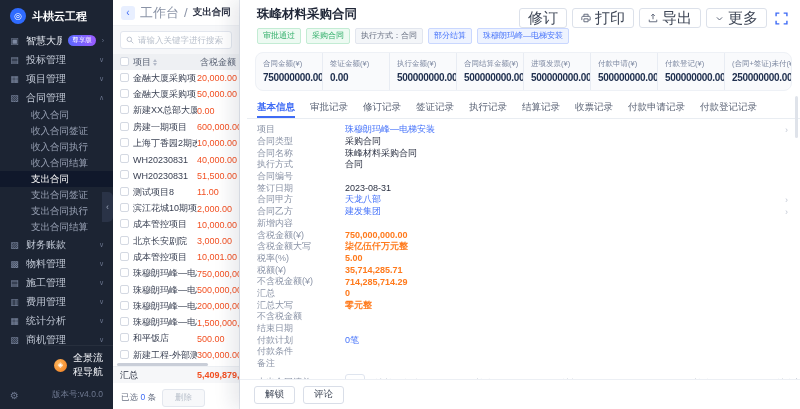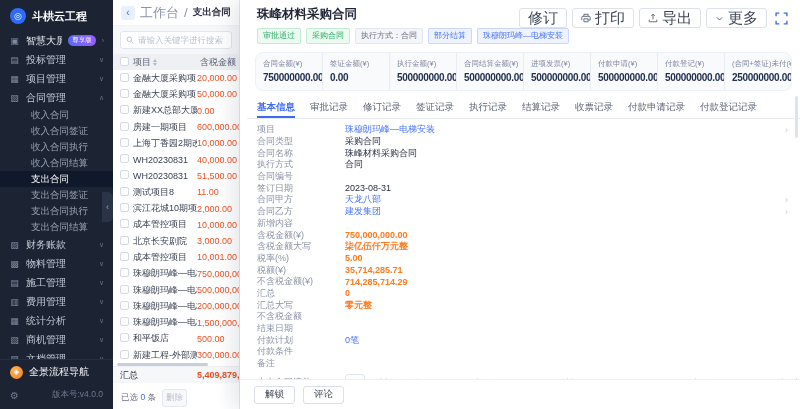--- a/index.html
+++ b/index.html
@@ -12,21 +12,21 @@
   .logo-mark{width:16px;height:16px;border-radius:50%;background:#2f6bff;color:#fff;font-size:9px;display:flex;align-items:center;justify-content:center;flex:none;}
   .logo-text{font-size:11px;font-weight:bold;color:#fff;white-space:nowrap;}
   .nav-item{height:19px;display:flex;align-items:center;gap:6px;padding:0 9px;cursor:pointer;}
   .nav-glyph{width:11px;color:#7e8aa3;font-size:9px;flex:none;text-align:center;}
   .nav-label{flex:1;font-size:10px;color:#c2c9d6;white-space:nowrap;overflow:hidden;}
   .nav-caret{color:#667089;font-size:7px;}
   .badge{font-size:6.5px;color:#fff;padding:1px 4px;border-radius:7px;background:linear-gradient(90deg,#5a68ff,#9a5bff);white-space:nowrap;}
   .sub-item{height:16px;display:flex;align-items:center;padding-left:31px;font-size:9.5px;color:#99a2b5;cursor:pointer;white-space:nowrap;}
   .sub-item.active{background:#10182b;color:#ffffff;}
   .side-footer{position:absolute;left:0;right:0;bottom:0;background:#1c2433;}
-  .process-row{display:flex;align-items:center;gap:6px;padding:5px 10px;border-top:1px solid rgba(255,255,255,.05);}
+  .process-row{display:flex;align-items:center;gap:6px;padding:5px 10px;border-top:1px solid rgba(255,255,255,.05);margin-left:44px;}
   .process-icon{width:13px;height:13px;border-radius:50%;background:radial-gradient(circle at 35% 35%,#ffb65c,#f07c1d);color:#fff;font-size:7px;display:flex;align-items:center;justify-content:center;flex:none;}
   .process-label{font-size:10px;color:#f0f2f6;}
   .version-row{display:flex;align-items:center;justify-content:space-between;padding:5px 10px 8px;font-size:8.5px;color:#6e7890;}
   .gear{font-size:10px;color:#6e7890;}
   .collapse-handle{position:absolute;left:102px;top:192px;width:11px;height:30px;background:#2a3347;border-radius:0 5px 5px 0;color:#9aa4b8;font-size:9px;display:flex;align-items:center;justify-content:center;z-index:4;cursor:pointer;}
 
   
   #list-panel{position:absolute;left:113px;top:0;bottom:0;width:127px;background:#fff;z-index:1;border-right:1px solid #e7eaf0;}
   .crumb-bar{height:26px;display:flex;align-items:center;gap:5px;padding:0 8px;border-bottom:1px solid #f0f2f5;background:#fff;}
   .back-chip{width:14px;height:14px;background:#e8efff;color:#3e6bf5;border-radius:3px;font-size:10px;display:flex;align-items:center;justify-content:center;cursor:pointer;flex:none;}
@@ -49,21 +49,21 @@
   .lrow{height:16.3px;display:flex;align-items:center;font-size:9px;color:#3b4254;cursor:pointer;}
   .lrow .name{width:64px;flex:none;white-space:nowrap;overflow:hidden;}
   .lrow .amt{flex:1;color:#f25022;white-space:nowrap;overflow:hidden;}
   .hscroll{height:3px;background:#fff;position:relative;}
   .hthumb{position:absolute;left:4px;top:0;height:3px;width:72%;background:#c9ced8;border-radius:3px;cursor:pointer;}
   .sum-row{height:17px;background:#f6f7f9;display:flex;align-items:center;font-size:9px;color:#2a3042;border-top:1px solid #eceff3;}
   .sum-label{width:84px;padding-left:7px;flex:none;}
   .sum-amt{flex:1;color:#f25022;font-weight:bold;white-space:nowrap;overflow:hidden;}
   .list-footer{height:30px;display:flex;align-items:center;gap:6px;padding:0 8px;font-size:8.5px;color:#6b7385;background:#fff;}
   .sel-count{color:#3e6bf5;}
-  .mini-btn{border:1px solid #e3e7ee;background:#f7f8fa;color:#bac1cc;font-size:8.5px;padding:2px 3px;border-radius:3px;cursor:pointer;}
+  .mini-btn{border:1px solid #e3e7ee;background:#f7f8fa;color:#bac1cc;font-size:8.5px;padding:2px 12px;border-radius:3px;cursor:pointer;}
 
   
   #drawer{position:absolute;left:240px;right:0;top:0;bottom:0;background:#fff;z-index:2;box-shadow:-8px 0 18px rgba(20,30,60,.10);padding-left:7px;}
   .d-head{padding:6px 10px 0;}
   .d-title{font-size:12.5px;font-weight:bold;color:#1f2637;}
   .tag-row{display:flex;gap:5px;margin-top:5px;}
   .tag{font-size:8px;padding:1px 5px;border-radius:2px;line-height:1.5;white-space:nowrap;}
   .tag.green{color:#2fae68;background:#edfaf2;border:1px solid #c3ecd4;}
   .tag.blue{color:#4673fa;background:#eef3ff;border:1px solid #c9d7ff;}
   .tag.grey{color:#6b7385;background:#f4f6f9;border:1px solid #e2e6ee;}

